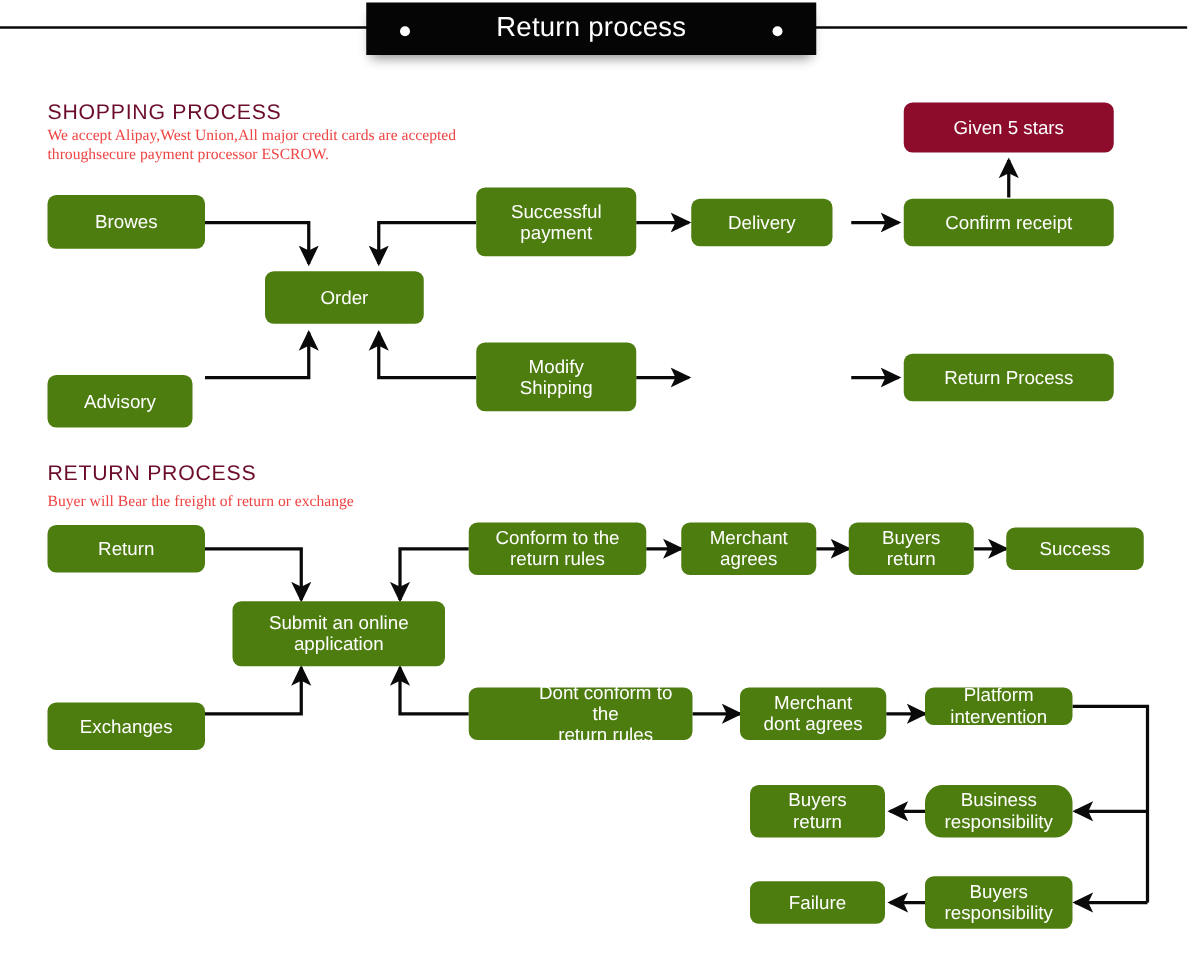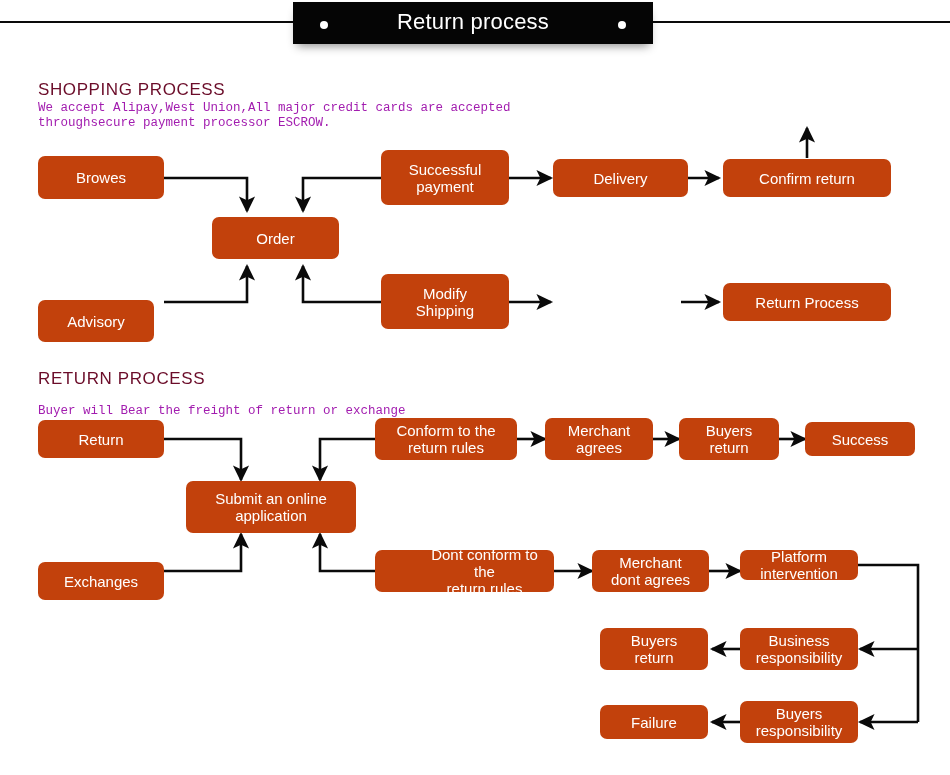--- a/index.html
+++ b/index.html
@@ -61,32 +61,32 @@
   .sec-title {
     position: absolute;
     color: #6b0c29;
     font-size: 17px;
     letter-spacing: 0.6px;
     font-family: "Liberation Sans", sans-serif;
     white-space: nowrap;
   }
   .sec-body {
     position: absolute;
-    color: #a21caf;
+    color: #ef4444;
     font-size: 12.5px;
     line-height: 15px;
-    font-family: Liberation Mono, monospace;
+    font-family: Liberation Serif, serif;
     white-space: pre-line;
   }
 
   
   .node {
     position: absolute;
     border-radius: 7px;
-    background: #c2410c;
+    background: #4d7c0f;
     color: #ffffff;
     display: flex;
     align-items: center;
     justify-content: center;
     text-align: center;
     font-size: 15px;
     line-height: 17px;
     font-family: "Liberation Sans", sans-serif;
     box-sizing: border-box;
     padding: 0 4px;
@@ -118,21 +118,21 @@
     <div class="banner-dot banner-dot-left"></div>
     <div class="banner-dot banner-dot-right"></div>
     <div class="banner-title">Return process</div>
   </div>
 
   <div class="sec-title" style="left:38px; top:80px;">SHOPPING PROCESS</div>
   <div class="sec-body" style="left:38px; top:101px; width:520px;">We accept Alipay,West Union,All major credit cards are accepted
 throughsecure payment processor ESCROW.</div>
 
   <div class="sec-title" style="left:38px; top:369px;">RETURN PROCESS</div>
-  <div class="sec-body" style="left:38px; top:404px; width:520px;">Buyer will Bear the freight of return or exchange</div>
+  <div class="sec-body" style="left:38px; top:394px; width:520px;">Buyer will Bear the freight of return or exchange</div>
 
   <svg id="wires" viewBox="0 0 950 775">
     <defs>
       <marker id="ah" markerWidth="7" markerHeight="7" refX="5.6" refY="3.5" orient="auto" markerUnits="strokeWidth">
         <path d="M0,0.4 L6.4,3.5 L0,6.6 L1.5,3.5 Z" fill="#0a0a0a"></path>
       </marker>
     </defs>
     <g stroke="#0a0a0a" stroke-width="2.6" fill="none" marker-end="url(#ah)">
 
       <path d="M164,178 L247,178 L247,211"></path>
@@ -176,31 +176,32 @@
       <path d="M918,722 L860,722"></path>
 
       <path d="M740,649 L712,649"></path>
 
       <path d="M740,722 L712,722"></path>
     </g>
 
     <path d="M858,565 L918,565 L918,722" stroke="#0a0a0a" stroke-width="2.6" fill="none"></path>
   </svg>
 
+  <div class="node accent" style="left:723px; top:82px; width:168px; height:40px;">Given 5 stars</div>
 
   <div class="node" style="left:38px; top:156px; width:126px; height:43px;">Browes</div>
 
   <div class="node" style="left:212px; top:217px; width:127px; height:42px;">Order</div>
 
   <div class="node" style="left:381px; top:150px; width:128px; height:55px;">Successful
 payment</div>
 
-  <div class="node" style="left:553px; top:159px; width:135px; height:38px;">Delivery</div>
-
-  <div class="node" style="left:723px; top:159px; width:168px; height:38px;">Confirm return</div>
+  <div class="node" style="left:553px; top:159px; width:113px; height:38px;">Delivery</div>
+
+  <div class="node" style="left:723px; top:159px; width:168px; height:38px;">Confirm receipt</div>
 
   <div class="node" style="left:38px; top:281px; width:116px; height:42px;margin-top:19px;">Advisory</div>
 
   <div class="node" style="left:381px; top:274px; width:128px; height:55px;">Modify
 Shipping</div>
 
 
   <div class="node" style="left:723px; top:283px; width:168px; height:38px;">Return Process</div>
 
   <div class="node" style="left:38px; top:420px; width:126px; height:38px;">Return</div>
@@ -223,21 +224,21 @@
 
   <div class="node" style="left:375px; top:550px; width:179px; height:42px;padding-left:44px;">Dont conform to the
 return rules</div>
 
   <div class="node" style="left:592px; top:550px; width:117px; height:42px;">Merchant
 dont agrees</div>
 
   <div class="node" style="left:740px; top:550px; width:118px; height:30px;">Platform
 intervention</div>
 
-  <div class="node" style="left:740px; top:628px; width:118px; height:42px;">Business
+  <div class="node" style="left:740px; top:628px; width:118px; height:42px;border-radius:14px;">Business
 responsibility</div>
 
   <div class="node" style="left:600px; top:628px; width:108px; height:42px;">Buyers
 return</div>
 
   <div class="node" style="left:740px; top:701px; width:118px; height:42px;">Buyers
 responsibility</div>
 
   <div class="node" style="left:600px; top:705px; width:108px; height:34px;">Failure</div>
 

